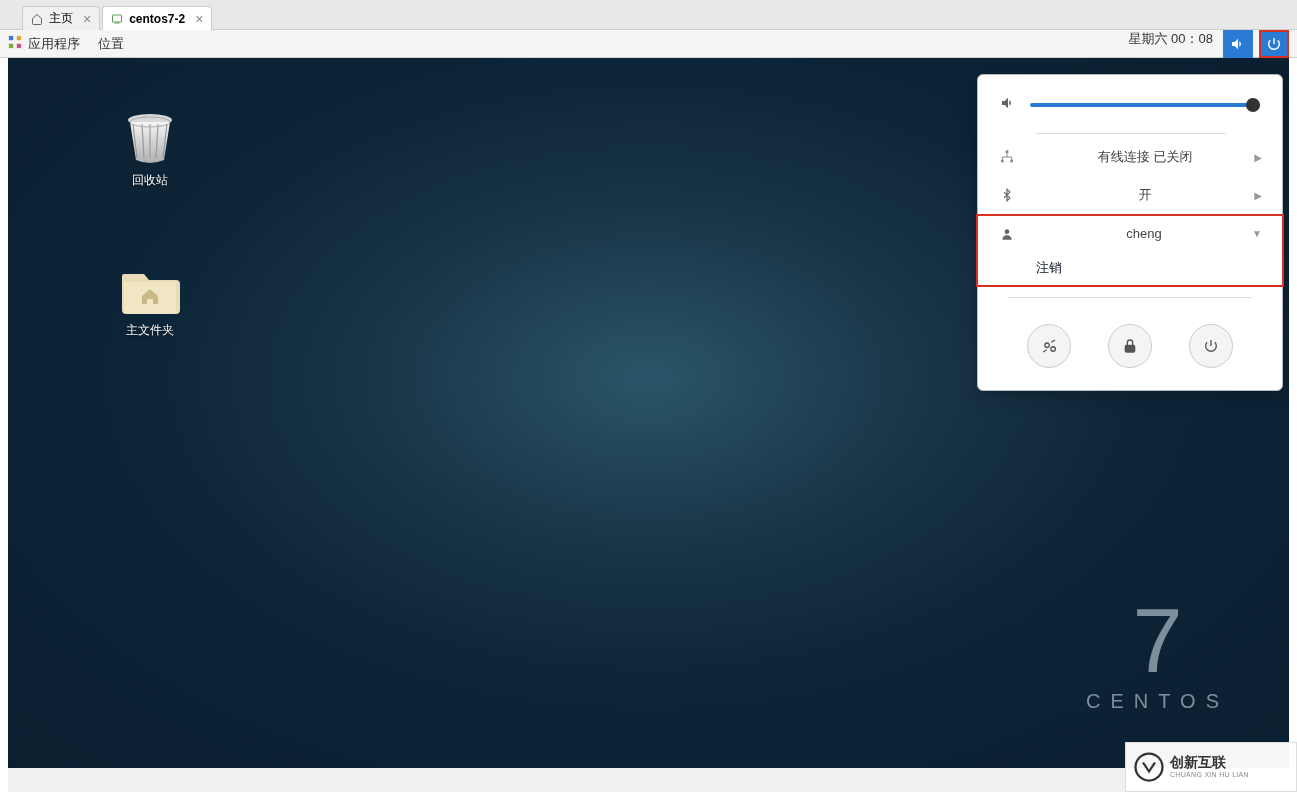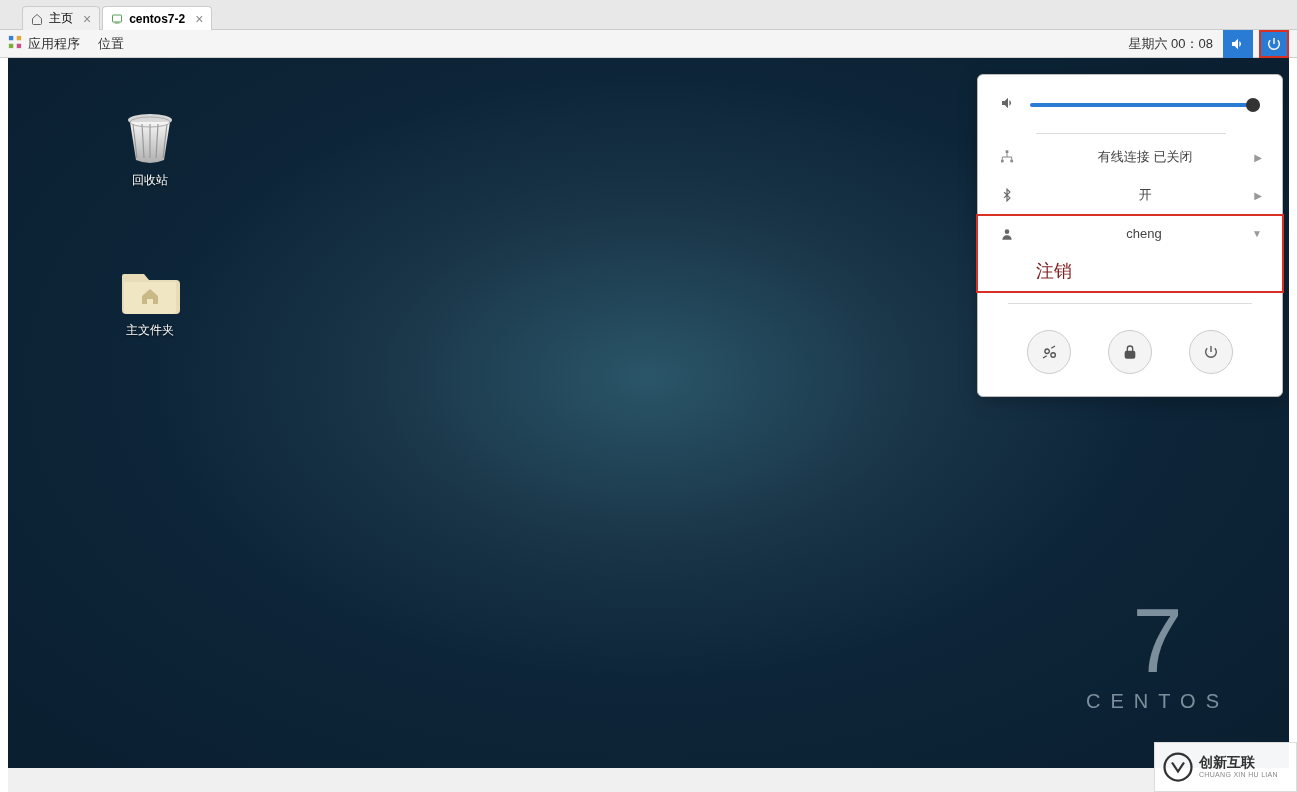--- a/index.html
+++ b/index.html
@@ -11,21 +11,21 @@
 .tab.inactive { background: #f0f0f0; }
 .tab .close { color: #888; cursor: pointer; font-size: 14px; margin-left: 4px; }
 .home-icon { width: 12px; height: 12px; }
 .vm-icon { width: 12px; height: 12px; }
 
 
 .gnome-bar { height: 28px; background: #f5f5f5; border-bottom: 1px solid #d0d0d0; display: flex; align-items: center; padding: 0 8px; position: relative; }
 .gnome-left { display: flex; align-items: center; gap: 18px; }
 .gnome-left .apps { display: flex; align-items: flex-start; gap: 6px; font-size: 13px; color: #333; }
 .gnome-left .places { font-size: 13px; color: #333; }
-.gnome-right { margin-left: auto; display: flex; align-items: center; gap: 6px; }
+.gnome-right { margin-left: auto; display: flex; gap: 6px; }
 .datetime { font-size: 13px; color: #333; margin-right: 4px; }
 .tray-icon { width: 30px; height: 28px; display: flex; align-items: center; justify-content: center; }
 .tray-icon.active { background: #2a7bd4; }
 .tray-icon svg { width: 16px; height: 16px; }
 .power-highlight { border: 2px solid #d93025; }
 
 
 .desktop { position: absolute; top: 58px; left: 8px; right: 8px; bottom: 24px; background: radial-gradient(ellipse at 50% 45%, #2a5568 0%, #1a3548 30%, #0d2538 55%, #0a1f30 100%); overflow: hidden; }
 .desktop-icon { position: absolute; width: 100px; text-align: center; color: #fff; font-size: 12px; }
 .desktop-icon .icon-img { width: 64px; height: 56px; margin: 0 auto 6px; }
@@ -37,32 +37,32 @@
 .centos-brand .name { font-size: 20px; letter-spacing: 10px; margin-top: 8px; }
 
 
 .sys-menu { position: absolute; top: 16px; right: 6px; width: 306px; background: #fff; border: 1px solid #bbb; border-radius: 6px; box-shadow: 0 4px 18px rgba(0,0,0,0.25); z-index: 10; }
 .sys-menu::before { content: ""; position: absolute; top: -9px; right: 14px; border: 9px solid transparent; border-bottom-color: #fff; }
 .menu-row { display: flex; align-items: center; padding: 10px 20px; font-size: 13px; color: #444; position: relative; text-align: center; }
 .menu-row .row-icon { width: 18px; margin-right: 20px; display: flex; justify-content: center; }
 .menu-row .row-label { flex: 1; }
 .menu-row .chevron { color: #999; font-size: 10px; }
 .menu-row.clickable { cursor: pointer; }
-.menu-sub { padding: 8px 20px 8px 58px; font-size: 18px; color: #7f1d1d; }
+.menu-sub { padding: 8px 20px 8px 58px; font-size: 13px; color: #0f172a; }
 .volume-row { padding: 20px 22px 14px; display: flex; align-items: center; gap: 14px; }
 .volume-slider { flex: 1; height: 4px; background: #2a7bd4; border-radius: 2px; position: relative; }
 .volume-slider .knob { position: absolute; right: 0; top: -5px; width: 14px; height: 14px; background: #333; border-radius: 50%; }
 .divider-short { height: 1px; background: #ddd; margin: 4px 56px 4px 58px; }
 .divider-full { height: 1px; background: #ddd; margin: 10px 30px; }
 .user-section { border: 2px solid #d93025; margin: 0 -2px; }
 .action-row { display: flex; justify-content: space-around; padding: 16px 30px 22px; }
 .action-btn { width: 44px; height: 44px; border: 1px solid #ccc; border-radius: 50%; background: #f4f4f4; display: flex; align-items: center; justify-content: center; cursor: pointer; }
 
 
-.watermark { position: absolute; right: 0; bottom: 0; width: 143px; height: 50px; background: rgba(255,255,255,0.96); display: flex; align-items: center; gap: 6px; padding: 0 8px; font-size: 10px; border: 1px solid #ddd; z-index: 20; }
+.watermark { position: absolute; right: 0; bottom: 0; width: 172px; height: 50px; background: rgba(255,255,255,0.96); display: flex; align-items: center; gap: 6px; padding: 0 8px; font-size: 10px; border: 1px solid #ddd; z-index: 20; }
 .watermark .wlogo { width: 30px; height: 30px; }
 .watermark .wtext { line-height: 1.2; }
 .watermark .wtext .zh { font-size: 14px; font-weight: bold; color: #333; }
 .watermark .wtext .en { font-size: 7px; color: #888; letter-spacing: 0.3px; }
 
 
 .bottom-strip { position: absolute; left: 8px; right: 8px; bottom: 0; height: 24px; background: #f0f0f0; }
 
 .apps-icon svg { width: 14px; height: 14px; }
 </style>

